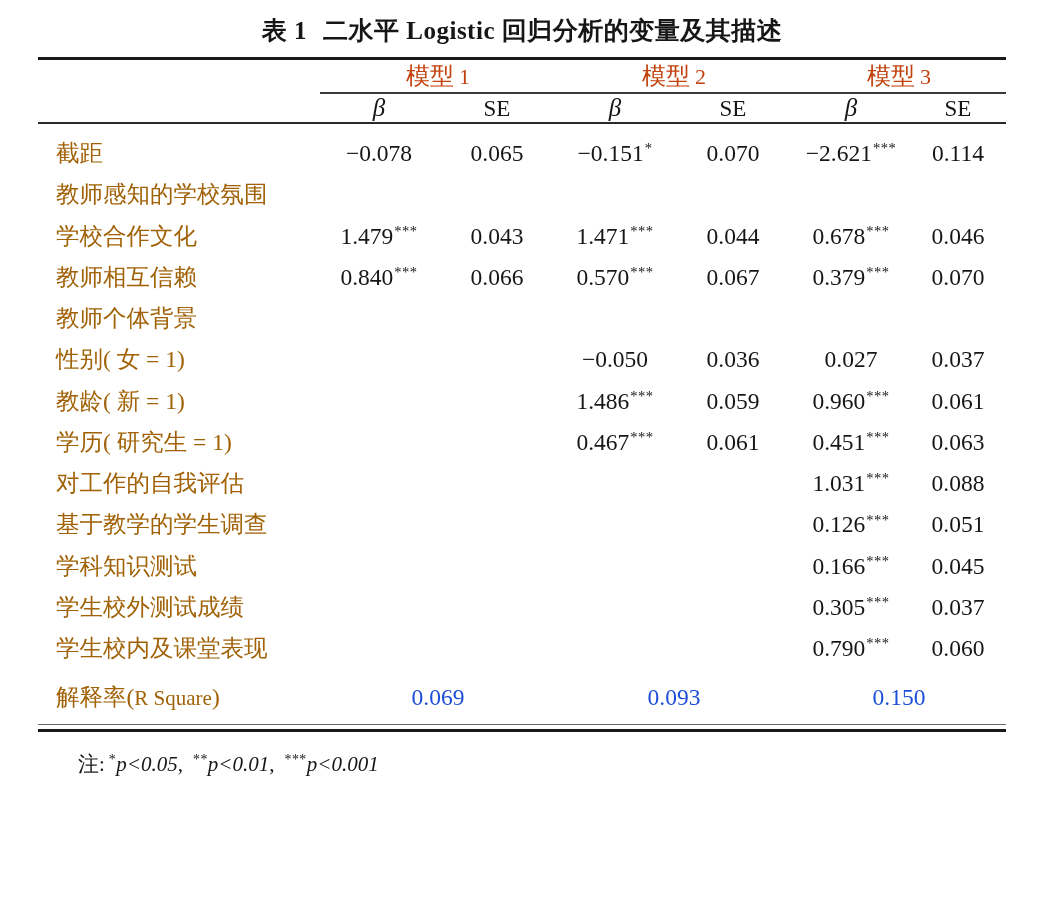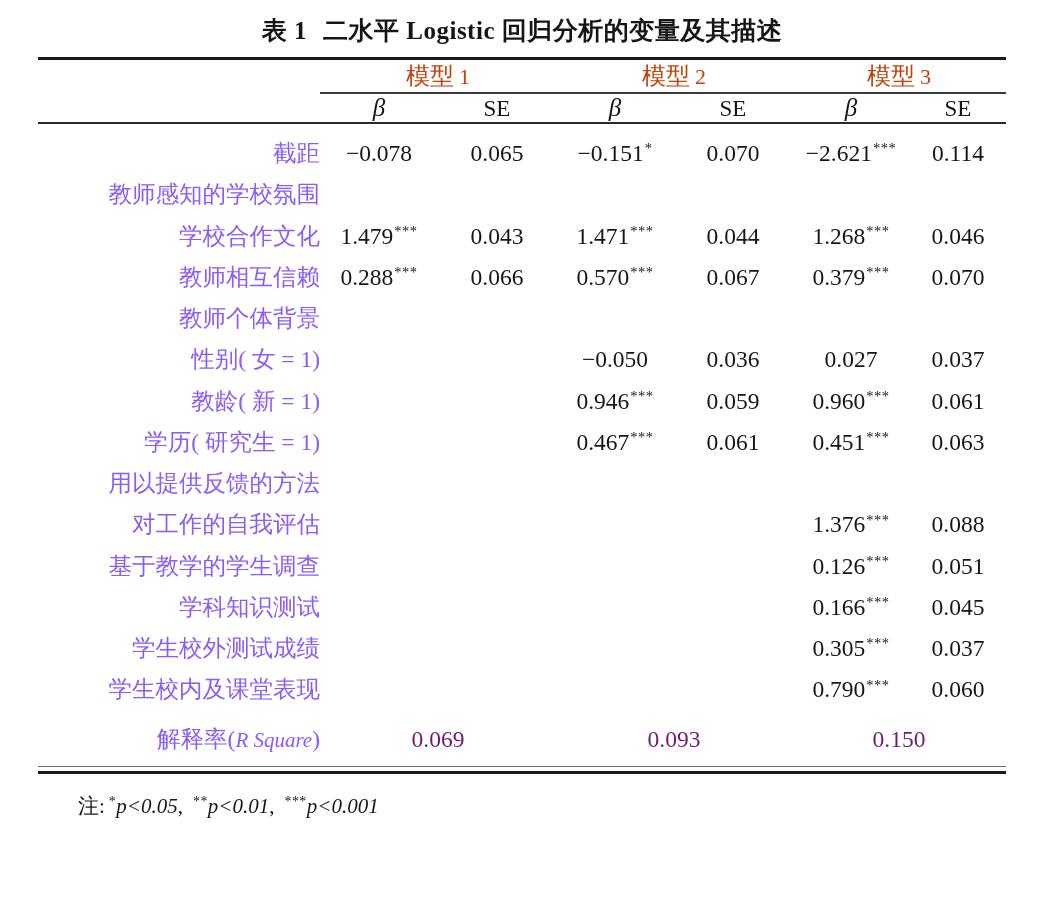--- a/index.html
+++ b/index.html
@@ -121,24 +121,24 @@
   tr.datarow td {
     padding-top: 7px;
     padding-bottom: 7px;
     font-size: 23.5px;
     line-height: 1.16;
   }
   tr.datarow:first-child td {
     padding-top: 16px;
   }
   td.lbl {
-    text-align: right;
+    text-align: left;
     padding-left: 18px !important;
     white-space: nowrap;
-    color: #8b5cf6;
+    color: #a16207;
   }
   td.num {
     text-align: center;
     white-space: nowrap;
     color: #161616;
     font-family: "Liberation Serif", serif;
   }
   td.num .v {
     position: relative;
     display: inline-block;
@@ -151,25 +151,24 @@
   }
 
   
   tr.rsq td {
     padding-top: 12px;
     padding-bottom: 11px;
     font-size: 23.5px;
   }
   tr.rsq td.lbl .rs-en {
     font-size: 21px;
-    font-style: italic;
   }
   td.span2 {
     text-align: center;
-    color: #701a75;
+    color: #1d4ed8;
     font-family: "Liberation Serif", serif;
   }
 
   
   .note {
     margin: 18px 38px 12px 38px;
     padding-left: 40px;
     font-size: 21px;
     color: #161616;
   }
@@ -255,26 +254,26 @@
             <td class="num"></td>
             <td class="num"></td>
             <td class="num"></td>
           </tr>
           <tr class="datarow">
             <td class="lbl">学校合作文化</td>
             <td class="num"><span class="v">1.479</span><sup class="star">***</sup></td>
             <td class="num"><span class="v">0.043</span></td>
             <td class="num"><span class="v">1.471</span><sup class="star">***</sup></td>
             <td class="num"><span class="v">0.044</span></td>
-            <td class="num"><span class="v">1.268</span><sup class="star">***</sup></td>
+            <td class="num"><span class="v">0.678</span><sup class="star">***</sup></td>
             <td class="num"><span class="v">0.046</span></td>
           </tr>
           <tr class="datarow">
             <td class="lbl">教师相互信赖</td>
-            <td class="num"><span class="v">0.288</span><sup class="star">***</sup></td>
+            <td class="num"><span class="v">0.840</span><sup class="star">***</sup></td>
             <td class="num"><span class="v">0.066</span></td>
             <td class="num"><span class="v">0.570</span><sup class="star">***</sup></td>
             <td class="num"><span class="v">0.067</span></td>
             <td class="num"><span class="v">0.379</span><sup class="star">***</sup></td>
             <td class="num"><span class="v">0.070</span></td>
           </tr>
           <tr class="datarow">
             <td class="lbl">教师个体背景</td>
             <td class="num"></td>
             <td class="num"></td>
@@ -289,50 +288,41 @@
             <td class="num"></td>
             <td class="num"><span class="v">−0.050</span></td>
             <td class="num"><span class="v">0.036</span></td>
             <td class="num"><span class="v">0.027</span></td>
             <td class="num"><span class="v">0.037</span></td>
           </tr>
           <tr class="datarow">
             <td class="lbl">教龄( 新 = 1)</td>
             <td class="num"></td>
             <td class="num"></td>
-            <td class="num"><span class="v">0.946</span><sup class="star">***</sup></td>
+            <td class="num"><span class="v">1.486</span><sup class="star">***</sup></td>
             <td class="num"><span class="v">0.059</span></td>
             <td class="num"><span class="v">0.960</span><sup class="star">***</sup></td>
             <td class="num"><span class="v">0.061</span></td>
           </tr>
           <tr class="datarow">
             <td class="lbl">学历( 研究生 = 1)</td>
             <td class="num"></td>
             <td class="num"></td>
             <td class="num"><span class="v">0.467</span><sup class="star">***</sup></td>
             <td class="num"><span class="v">0.061</span></td>
             <td class="num"><span class="v">0.451</span><sup class="star">***</sup></td>
             <td class="num"><span class="v">0.063</span></td>
           </tr>
           <tr class="datarow">
-            <td class="lbl">用以提供反馈的方法</td>
-            <td class="num"></td>
-            <td class="num"></td>
-            <td class="num"></td>
-            <td class="num"></td>
-            <td class="num"></td>
-            <td class="num"></td>
-          </tr>
-          <tr class="datarow">
             <td class="lbl">对工作的自我评估</td>
             <td class="num"></td>
             <td class="num"></td>
             <td class="num"></td>
             <td class="num"></td>
-            <td class="num"><span class="v">1.376</span><sup class="star">***</sup></td>
+            <td class="num"><span class="v">1.031</span><sup class="star">***</sup></td>
             <td class="num"><span class="v">0.088</span></td>
           </tr>
           <tr class="datarow">
             <td class="lbl">基于教学的学生调查</td>
             <td class="num"></td>
             <td class="num"></td>
             <td class="num"></td>
             <td class="num"></td>
             <td class="num"><span class="v">0.126</span><sup class="star">***</sup></td>
             <td class="num"><span class="v">0.051</span></td>

